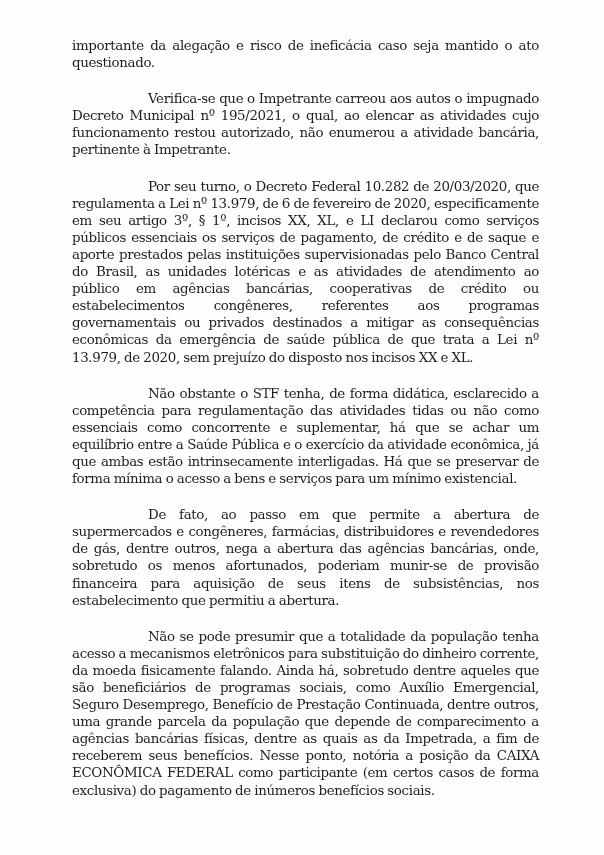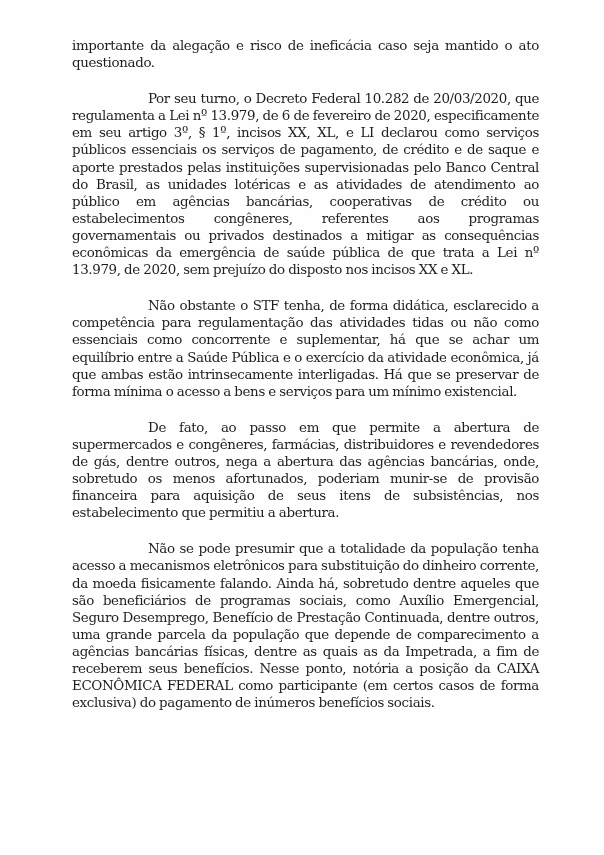--- a/index.html
+++ b/index.html
@@ -20,18 +20,19 @@
   }
   .para.indent { text-indent: 76px; }
   .para.cont { text-indent: 0; }
 </style>
 </head>
 <body>
 
 <div class="page">
   <div class="content">
     <p class="para cont">importante da alegação e risco de ineficácia caso seja mantido o ato questionado.</p>
+    <p class="para indent">Verifica-se que o Impetrante carreou aos autos o impugnado Decreto Municipal nº 195/2021, o qual, ao elencar as atividades cujo funcionamento restou autorizado, não enumerou a atividade bancária, pertinente à Impetrante.</p>
     <p class="para indent">Por seu turno, o Decreto Federal 10.282 de 20/03/2020, que regulamenta a Lei nº 13.979, de 6 de fevereiro de 2020, especificamente em seu artigo 3º, § 1º, incisos XX, XL, e LI declarou como serviços públicos essenciais os serviços de pagamento, de crédito e de saque e aporte prestados pelas instituições supervisionadas pelo Banco Central do Brasil, as unidades lotéricas e as atividades de atendimento ao público em agências bancárias, cooperativas de crédito ou estabelecimentos congêneres, referentes aos programas governamentais ou privados destinados a mitigar as consequências econômicas da emergência de saúde pública de que trata a Lei nº 13.979, de 2020, sem prejuízo do disposto nos incisos XX e XL.</p>
     <p class="para indent">Não obstante o STF tenha, de forma didática, esclarecido a competência para regulamentação das atividades tidas ou não como essenciais como concorrente e suplementar, há que se achar um equilíbrio entre a Saúde Pública e o exercício da atividade econômica, já que ambas estão intrinsecamente interligadas. Há que se preservar de forma mínima o acesso a bens e serviços para um mínimo existencial.</p>
     <p class="para indent">De fato, ao passo em que permite a abertura de supermercados e congêneres, farmácias, distribuidores e revendedores de gás, dentre outros,  nega a abertura das agências bancárias, onde, sobretudo os menos afortunados, poderiam munir-se de provisão financeira para aquisição de seus itens de subsistências, nos estabelecimento que permitiu a abertura.</p>
     <p class="para indent">Não se pode presumir que a totalidade da população tenha acesso a mecanismos eletrônicos para substituição do dinheiro corrente, da moeda fisicamente falando. Ainda há, sobretudo dentre aqueles que são beneficiários de programas sociais, como Auxílio Emergencial, Seguro Desemprego, Benefício de Prestação Continuada, dentre outros, uma grande parcela da população que depende de comparecimento a agências bancárias físicas, dentre as quais as da Impetrada, a fim de receberem seus benefícios. Nesse ponto, notória a posição da CAIXA ECONÔMICA FEDERAL como participante (em certos casos de forma exclusiva) do pagamento de inúmeros benefícios sociais.</p>
   </div>
 </div>
 
 </body></html>

